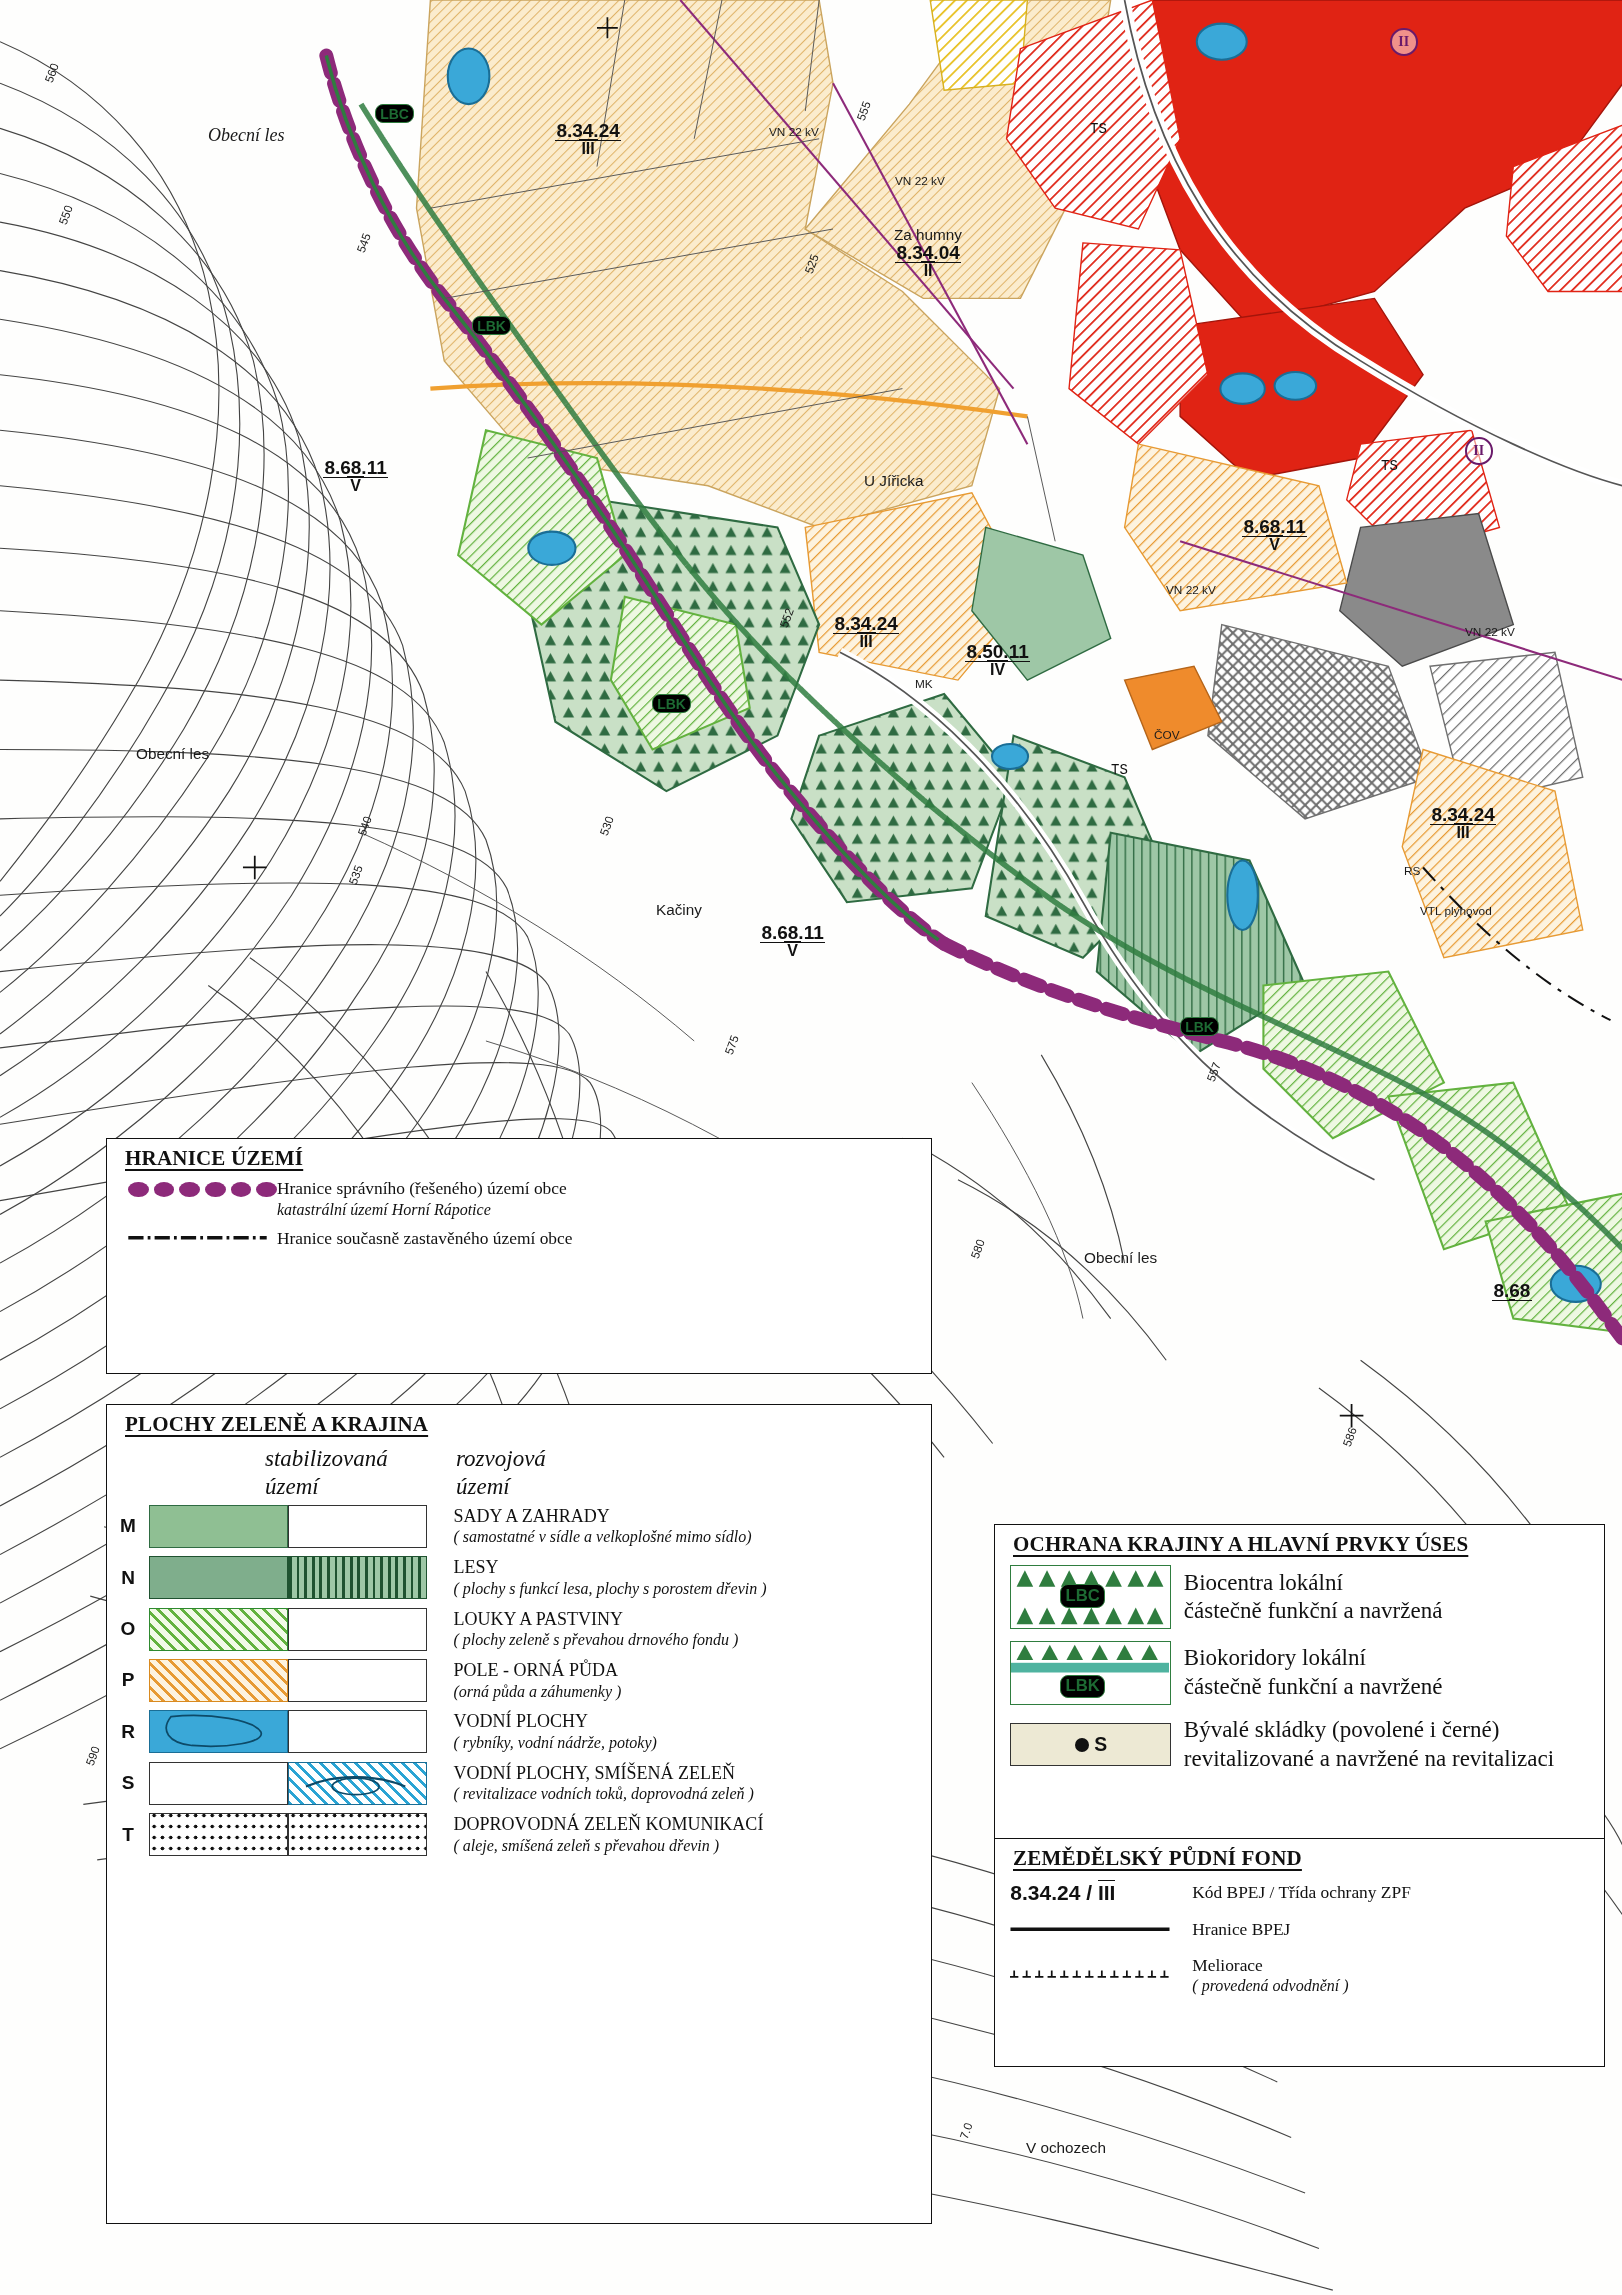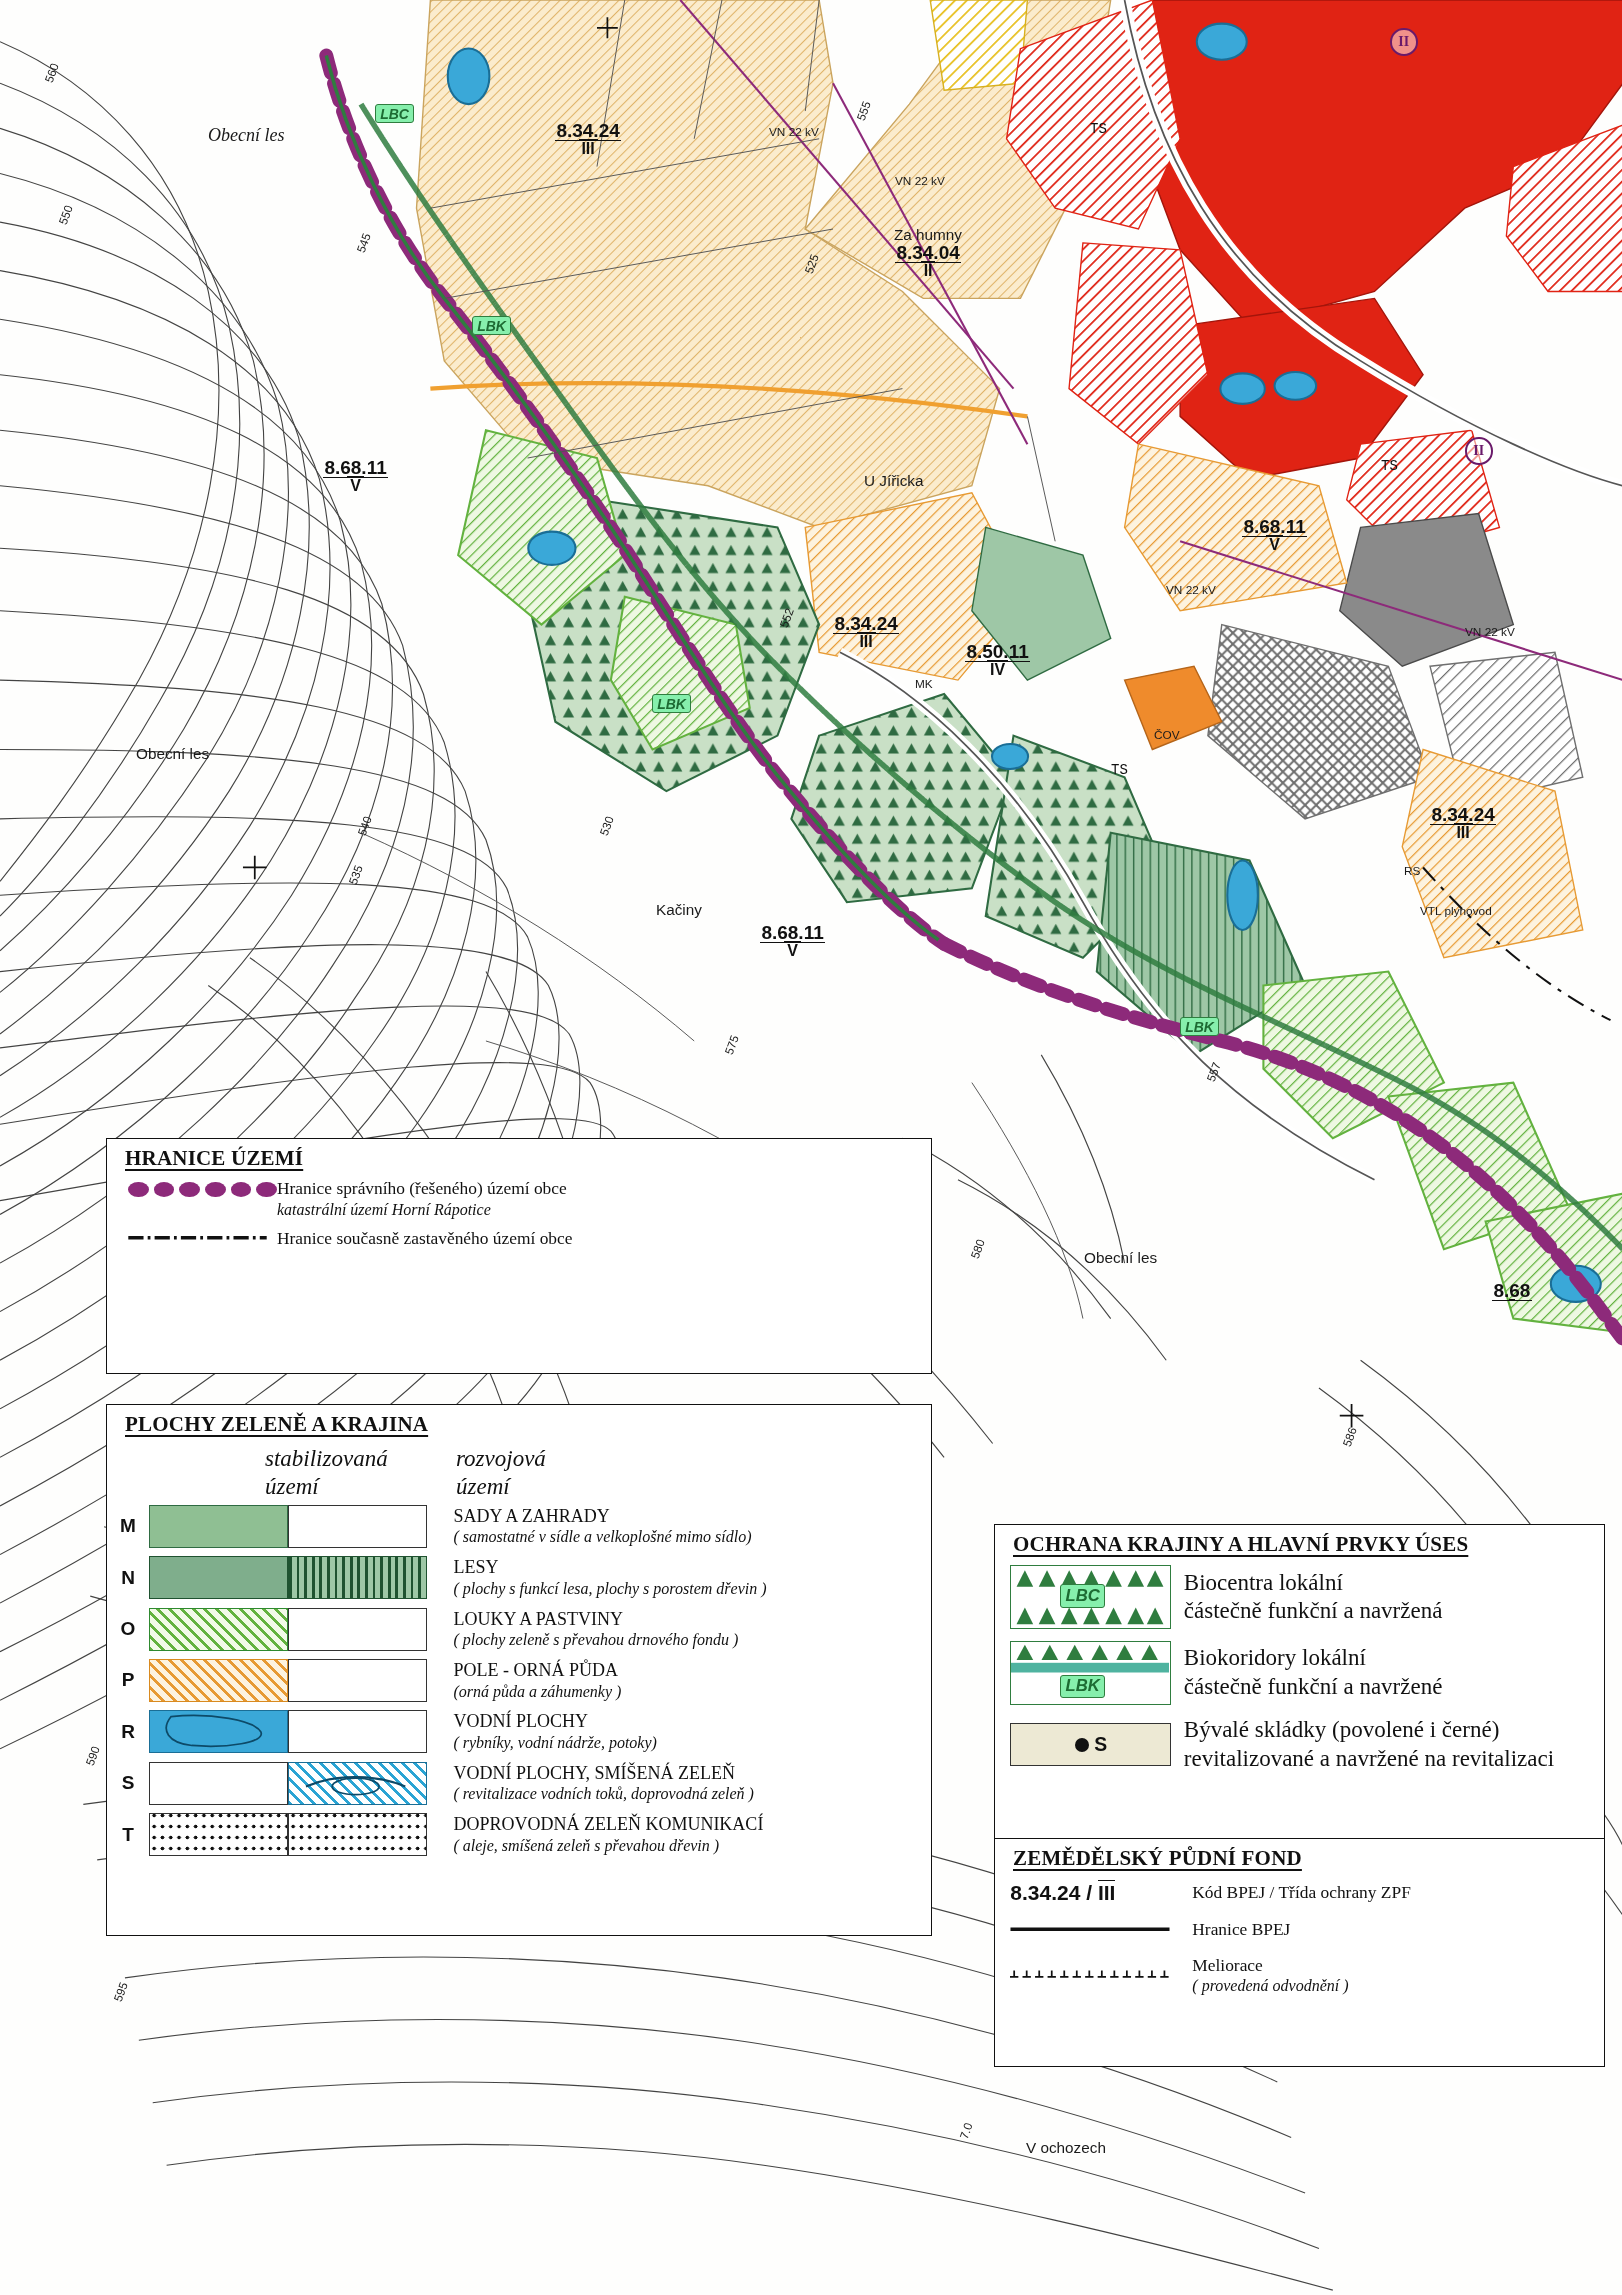--- a/index.html
+++ b/index.html
@@ -20,22 +20,22 @@
   .bpej .code{font-size:19px;display:block;border-bottom:1.4px solid #111;padding:0 1.4px;}
   .bpej .cls{font-size:16px;display:block;}
   .bpej .cls span{border-top:1.4px solid #111;padding:0 2.8px;}
 
   .mlabel{position:absolute;font-family:"Liberation Sans",sans-serif;font-size:15.3px;color:#1a1a1a;white-space:nowrap;}
   .mlabel.it{font-style:italic;font-family:"Liberation Serif",serif;font-size:18px;}
   .mlabel.sm{font-size:11.8px;}
 
   .tag{
     position:absolute;font-family:"Liberation Sans",sans-serif;font-weight:700;font-size:14px;
-    color:#1d6b33;background:#86efac;border:1.4px solid #2f7d3f;border-radius:3px;
-    padding:0.7px 4.2px;white-space:nowrap;font-style:italic;
+    color:#1d6b33;background:#000000;border:1.4px solid #2f7d3f;border-radius:8px;
+    padding:0.7px 4.2px;white-space:nowrap;
   }
   .ts{
     position:absolute;font-family:Liberation Mono, monospace;font-size:14px;color:#111;
   }
   .node{
     position:absolute;width:23.6px;height:23.6px;border-radius:50%;border:2.1px solid #6a1a6a;
     color:#6a1a6a;font-family:"Liberation Serif",serif;font-size:14px;font-weight:700;
     display:flex;align-items:center;justify-content:center;background:rgba(255,255,255,.5);
   }
 
@@ -53,21 +53,21 @@
   .sym{flex:0 0 auto;}
 
   
   #legend-hranice{left:106px;top:1138px;width:826px;height:236px;}
   #legend-hranice .lrow{padding:4.2px 0 4.2px 21px;}
   #legend-hranice .sym{width:149px;margin-top:4.2px;}
   .dashcirc{display:flex;gap:4.9px;align-items:center;}
   .dashcirc i{display:block;width:21px;height:15.3px;border-radius:50%;background:#8d2a7a;}
 
   
-  #legend-plochy{left:106px;top:1404px;width:826px;height:532px;}
+  #legend-plochy{left:106px;top:1404px;width:826px;height:820px;}
   #legend-plochy .hdr{display:flex;padding:5.6px 0 0 158px;font-style:italic;font-size:23px;line-height:1.2;gap:47px;}
   #legend-plochy .hdr div{width:144px;}
   .prow{display:flex;align-items:center;padding:4.2px 0 4.2px 0;}
   .pkey{width:42px;text-align:center;font-family:"Liberation Sans",sans-serif;font-weight:700;font-size:19px;}
   .swpair{display:flex;width:285px;}
   .sw{width:139px;height:43px;box-sizing:border-box;border:1.4px solid #333;}
   .sw.empty{border:1.4px solid #333;background:#fff;}
   .ptext{padding-left:19.4px;font-size:18px;line-height:1.2;}
   .ptext i{display:block;font-style:italic;font-size:16px;}
 

